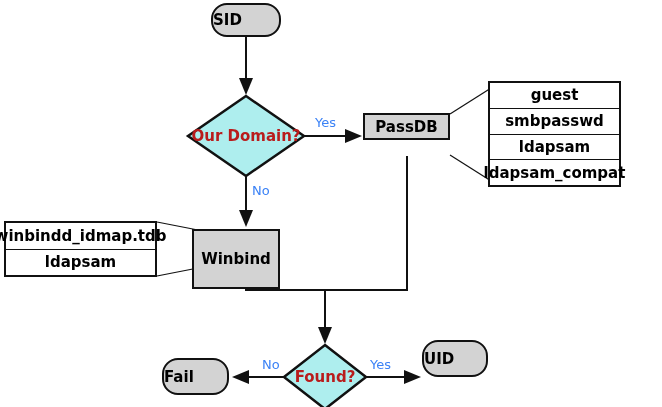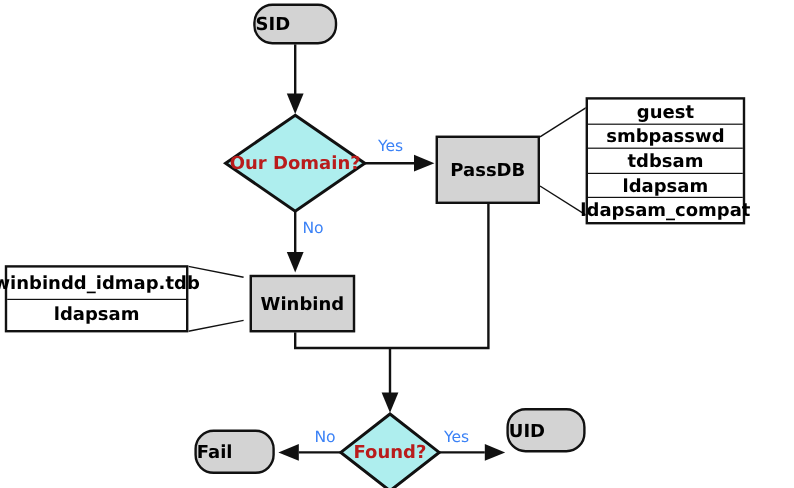--- a/index.html
+++ b/index.html
@@ -129,40 +129,39 @@
   </div>
 
   <div class="terminal" style="left:162px; top:358px; width:67px; height:37px;">
     <span>Fail</span>
   </div>
 
   <div class="terminal" style="left:422px; top:340px; width:66px; height:37px;">
     <span>UID</span>
   </div>
 
-  <div class="process" style="left:363px; top:113px; width:87px; height:57px;">
+  <div class="process" style="left:363px; top:113px; width:87px; height:27px;">
     <span>PassDB</span>
   </div>
 
-  <div class="process" style="left:208px; top:229px; width:88px; height:48px;text-align:center;">
+  <div class="process" style="left:192px; top:229px; width:88px; height:60px;text-align:center;">
     <span>Winbind</span>
   </div>
 
   <div class="decision-label" style="left:246px; top:136px;">Our Domain?</div>
   <div class="decision-label" style="left:325px; top:377px;">Found?</div>
 
   <div class="edge-label" style="left:315px; top:115px;">Yes</div>
   <div class="edge-label" style="left:252px; top:183px;">No</div>
   <div class="edge-label" style="left:262px; top:357px;">No</div>
   <div class="edge-label" style="left:370px; top:357px;">Yes</div>
 
   <div class="listbox" style="left:488px; top:81px; width:133px; height:106px;">
     <div class="row">guest</div>
     <div class="row">smbpasswd</div>
-    <div class="row">tdbsam</div>
     <div class="row">ldapsam</div>
     <div class="row">ldapsam_compat</div>
   </div>
 
   <div class="listbox" style="left:4px; top:221px; width:153px; height:56px;text-align:right;">
     <div class="row">winbindd_idmap.tdb</div>
     <div class="row">ldapsam</div>
   </div>
 
 </div>

